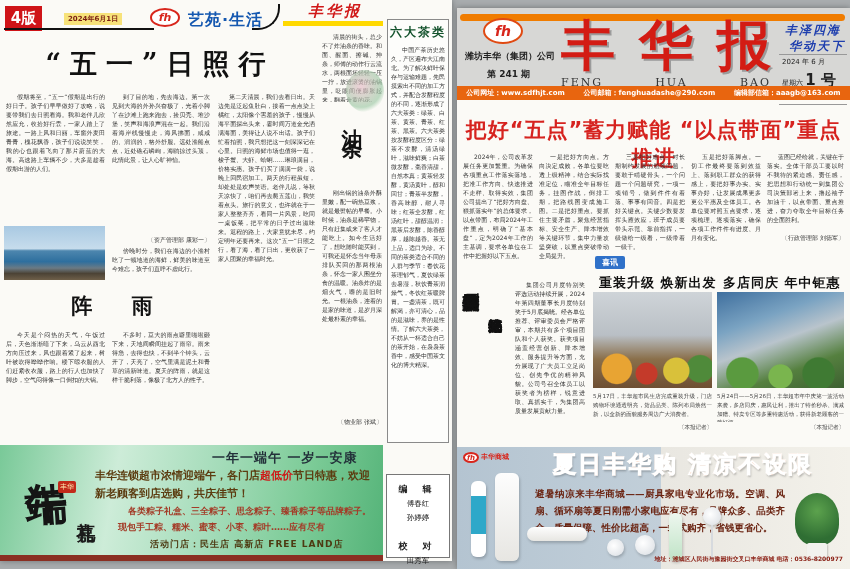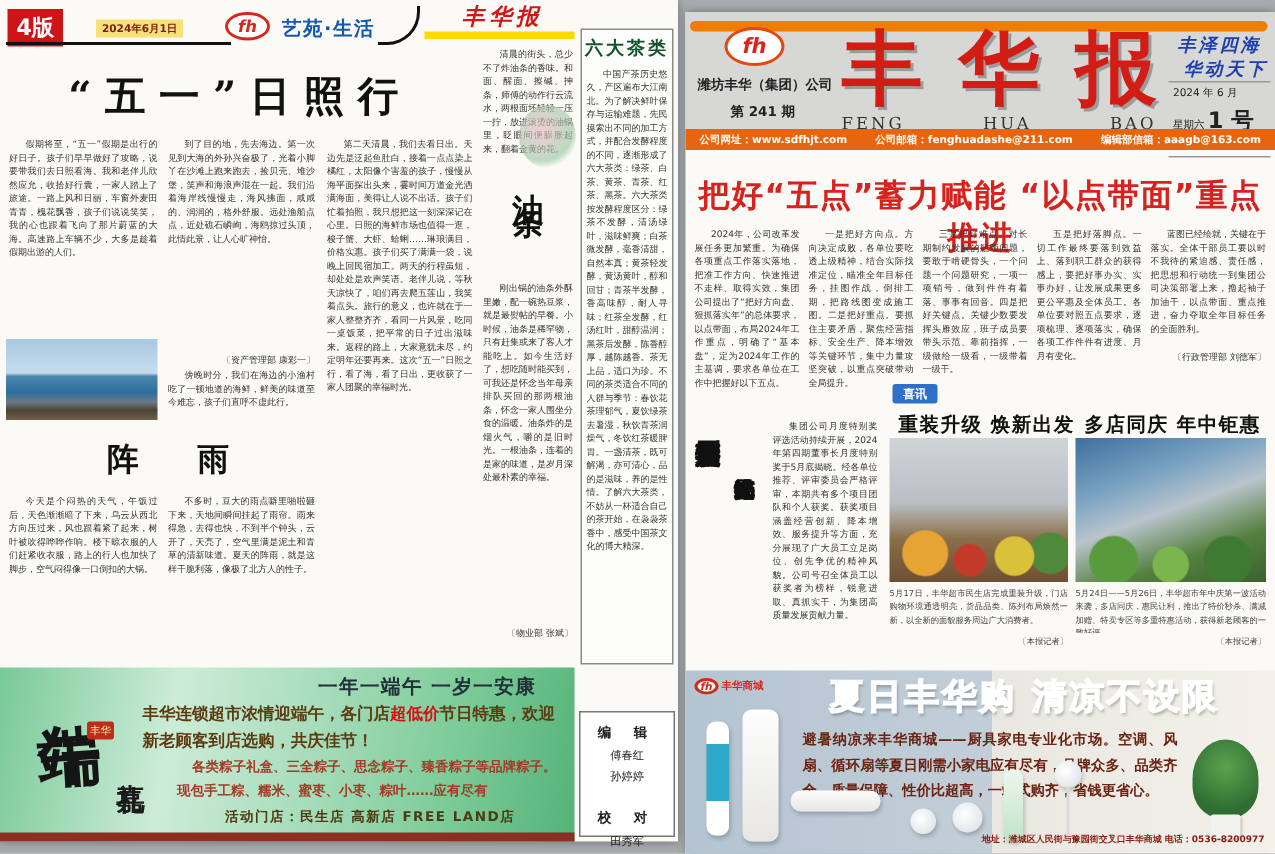--- a/index.html
+++ b/index.html
@@ -18,21 +18,21 @@
   .edition{background:#cf1418;color:#fff;font-weight:bold;font-size:15px;
            display:flex;align-items:center;justify-content:center;}
   .date-strip{background:#f7e27a;color:#7a1d12;font-size:7px;font-weight:bold;
               padding:1px 4px;margin-left:14px;}
   .hrule{border-bottom:2px solid #111;}
   .curve{border-bottom:2px solid #111;border-right:2px solid #111;
          border-bottom-right-radius:22px;}
   .logo-oval{border:2px solid #d8261c;border-radius:50%;color:#d8261c;
              font-weight:bold;font-style:italic;display:flex;align-items:center;
              justify-content:center;background:#fff;}
-  .section-name{color:#1558b0;font-weight:bold;font-size:13px;letter-spacing:1px;}
+  .section-name{color:#1558b0;font-weight:bold;font-size:16px;letter-spacing:1px;}
   .mini-mast{color:#d01818;font-weight:bold;font-style:italic;font-size:15px;
              letter-spacing:3px;text-align:center;}
   .mini-bar{background:#ffd900;}
   .feat-title{font-weight:bold;font-size:27px;letter-spacing:9px;text-align:center;color:#111;}
   .sub-title{font-weight:bold;font-size:21px;letter-spacing:16px;text-align:center;color:#111;}
   .box-col{border:1px solid #8a8a8a;background:#fdfdfb;}
   .box-title{font-weight:bold;font-size:12px;text-align:center;letter-spacing:2px;
              padding:4px 0 3px 0;color:#14532d;}
   .staff-box{border:1px solid #777;background:#fff;font-size:7.5px;text-align:center;
              color:#222;line-height:1.8;padding-top:6px;}
@@ -168,21 +168,21 @@
       </div>
       <div class="abs mast-slogan" style="left:328px;top:14px;">丰泽四海</div>
       <div class="abs mast-slogan" style="left:332px;top:30px;">华动天下</div>
       <div class="abs mast-datebox" style="left:322px;top:46px;width:68px;">
         <div>2024 年 6 月</div>
         <div><span>星期六</span> <span class="mast-no">1 号</span></div>
         <div style="font-size:6px;">农历甲辰年四月廿五</div>
       </div>
       <div class="abs contact" style="left:0;top:78px;width:393px;height:14px;">
         <span>公司网址：www.sdfhjt.com</span>
-        <span>公司邮箱：fenghuadashe@211.com</span>
+        <span>公司邮箱：fenghuadashe@290.com</span>
         <span>编辑部信箱：aaagb@163.com</span>
       </div>
     </div>
 
     <div class="abs headline" style="left:0;top:108px;width:393px;">把好“五点”蓄力赋能  “以点带面”重点推进</div>
 
     <div class="abs t6" style="left:6px;top:144px;width:70px;height:120px;">2024年，公司改革发展任务更加繁重。为确保各项重点工作落实落地，把准工作方向、快速推进不走样、取得实效，集团公司提出了“把好方向盘、狠抓落实年”的总体要求，以点带面，布局2024年工作重点，明确了“基本盘”，定为2024年工作的主基调，要求各单位在工作中把握好以下五点。</div>
     <div class="abs t6" style="left:82px;top:144px;width:70px;height:120px;">一是把好方向点。方向决定成败，各单位要吃透上级精神，结合实际找准定位，瞄准全年目标任务，挂图作战，倒排工期，把路线图变成施工图。二是把好重点。要抓住主要矛盾，聚焦经营指标、安全生产、降本增效等关键环节，集中力量攻坚突破，以重点突破带动全局提升。</div>
     <div class="abs t6" style="left:158px;top:144px;width:70px;height:100px;">三是把好难点。对长期制约发展的瓶颈问题，要敢于啃硬骨头，一个问题一个问题研究，一项一项销号，做到件件有着落、事事有回音。四是把好关键点。关键少数要发挥头雁效应，班子成员要带头示范、靠前指挥，一级做给一级看，一级带着一级干。</div>
     <div class="abs t6" style="left:234px;top:144px;width:70px;height:100px;">五是把好落脚点。一切工作最终要落到效益上、落到职工群众的获得感上，要把好事办实、实事办好，让发展成果更多更公平惠及全体员工。各单位要对照五点要求，逐项梳理、逐项落实，确保各项工作件件有进度、月月有变化。</div>

